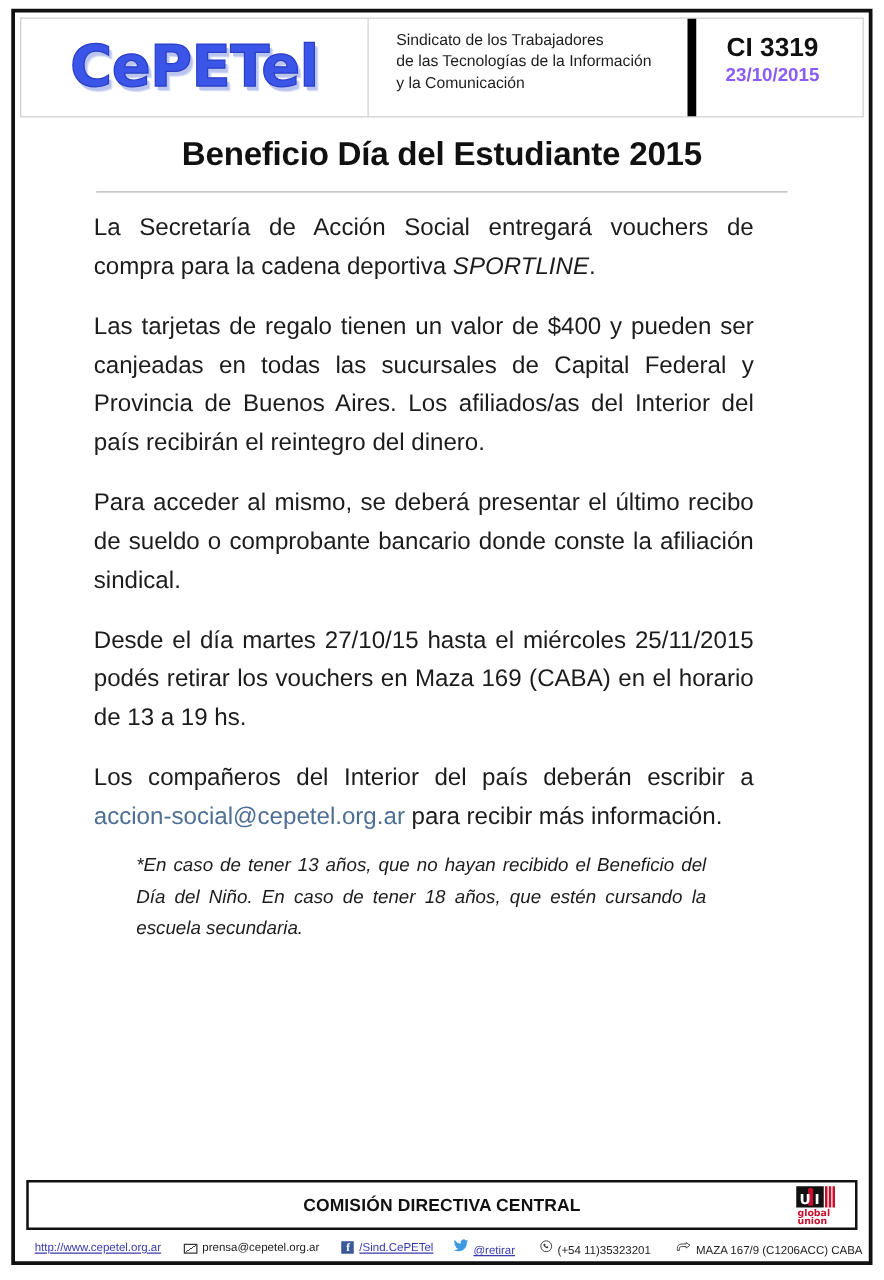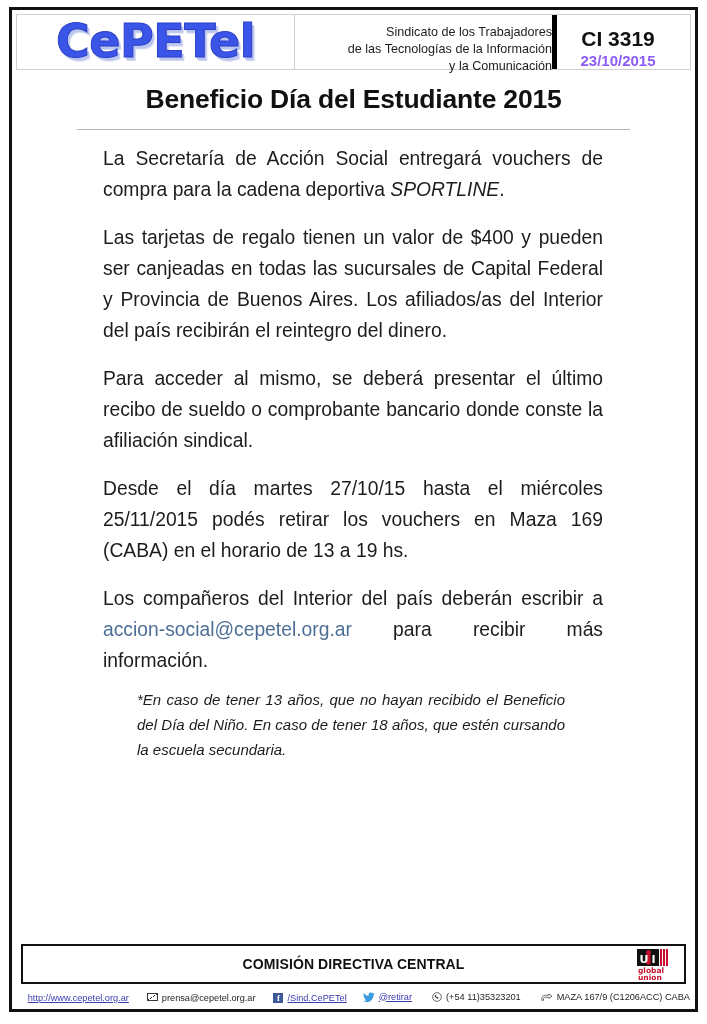--- a/index.html
+++ b/index.html
@@ -38,21 +38,21 @@
   }
 
   
   .header {
     box-sizing: border-box;
     margin: 4px 4px 0 4px;
     border: 1px solid #cfcfcf;
     background: #ffffff;
     display: flex;
     align-items: stretch;
-    height: 56px;
+    height: 80px;
     flex: 0 0 auto;
   }
   .header-logo {
     box-sizing: border-box;
     width: 278px;
     display: flex;
     align-items: center;
     justify-content: center;
     border-right: 1px solid #cfcfcf;
     padding-bottom: 2px;
@@ -65,22 +65,21 @@
     color: #3a55e8;
     text-shadow: 2px 3px 0 #b9c4ef, 3px 4px 1px #cfd6f3;
     -webkit-text-stroke: 1px #2b3fc4;
     line-height: 1;
     white-space: nowrap;
   }
   .header-sub {
     flex: 1 1 auto;
     box-sizing: border-box;
     padding: 9px 0 0 22px;
-    border-right: 5px solid #000000;
-    text-align: right;
+    border-right: 7px solid #000000;
   }
   .header-sub div {
     font-size: 12.6px;
     line-height: 17px;
     color: #1d1d1d;
     white-space: nowrap;
   }
   .header-meta {
     box-sizing: border-box;
     width: 133px;
@@ -121,21 +120,20 @@
     height: 1px;
     background: #b4b4b4;
     margin: 0 13px;
   }
 
   
   .body {
     flex: 1 1 auto;
     padding: 13px 92px 0 63px;
     box-sizing: border-box;
-    margin-left: 28px;
   }
   .para {
     font-size: 19.3px;
     line-height: 31px;
     color: #1c1c1c;
     text-align: justify;
     margin: 0 0 17px 0;
   }
   .para.last-para { margin-bottom: 11px; }
   .para .ital { font-style: italic; }
@@ -186,21 +184,21 @@
     height: 22px;
     margin: 3px 5px 0 5px;
     display: flex;
     align-items: center;
     font-size: 9.2px;
     color: #1d1d1d;
     white-space: nowrap;
   }
   .contact-item {
     display: flex;
-    align-items: flex-start;
+    align-items: flex-end;
     gap: 4px;
   }
   .contact .sep { flex: 0 0 auto; }
   .contact .link {
     color: #3a3ab0;
     text-decoration: underline;
   }
   .ico {
     display: inline-block;
     flex: 0 0 auto;

